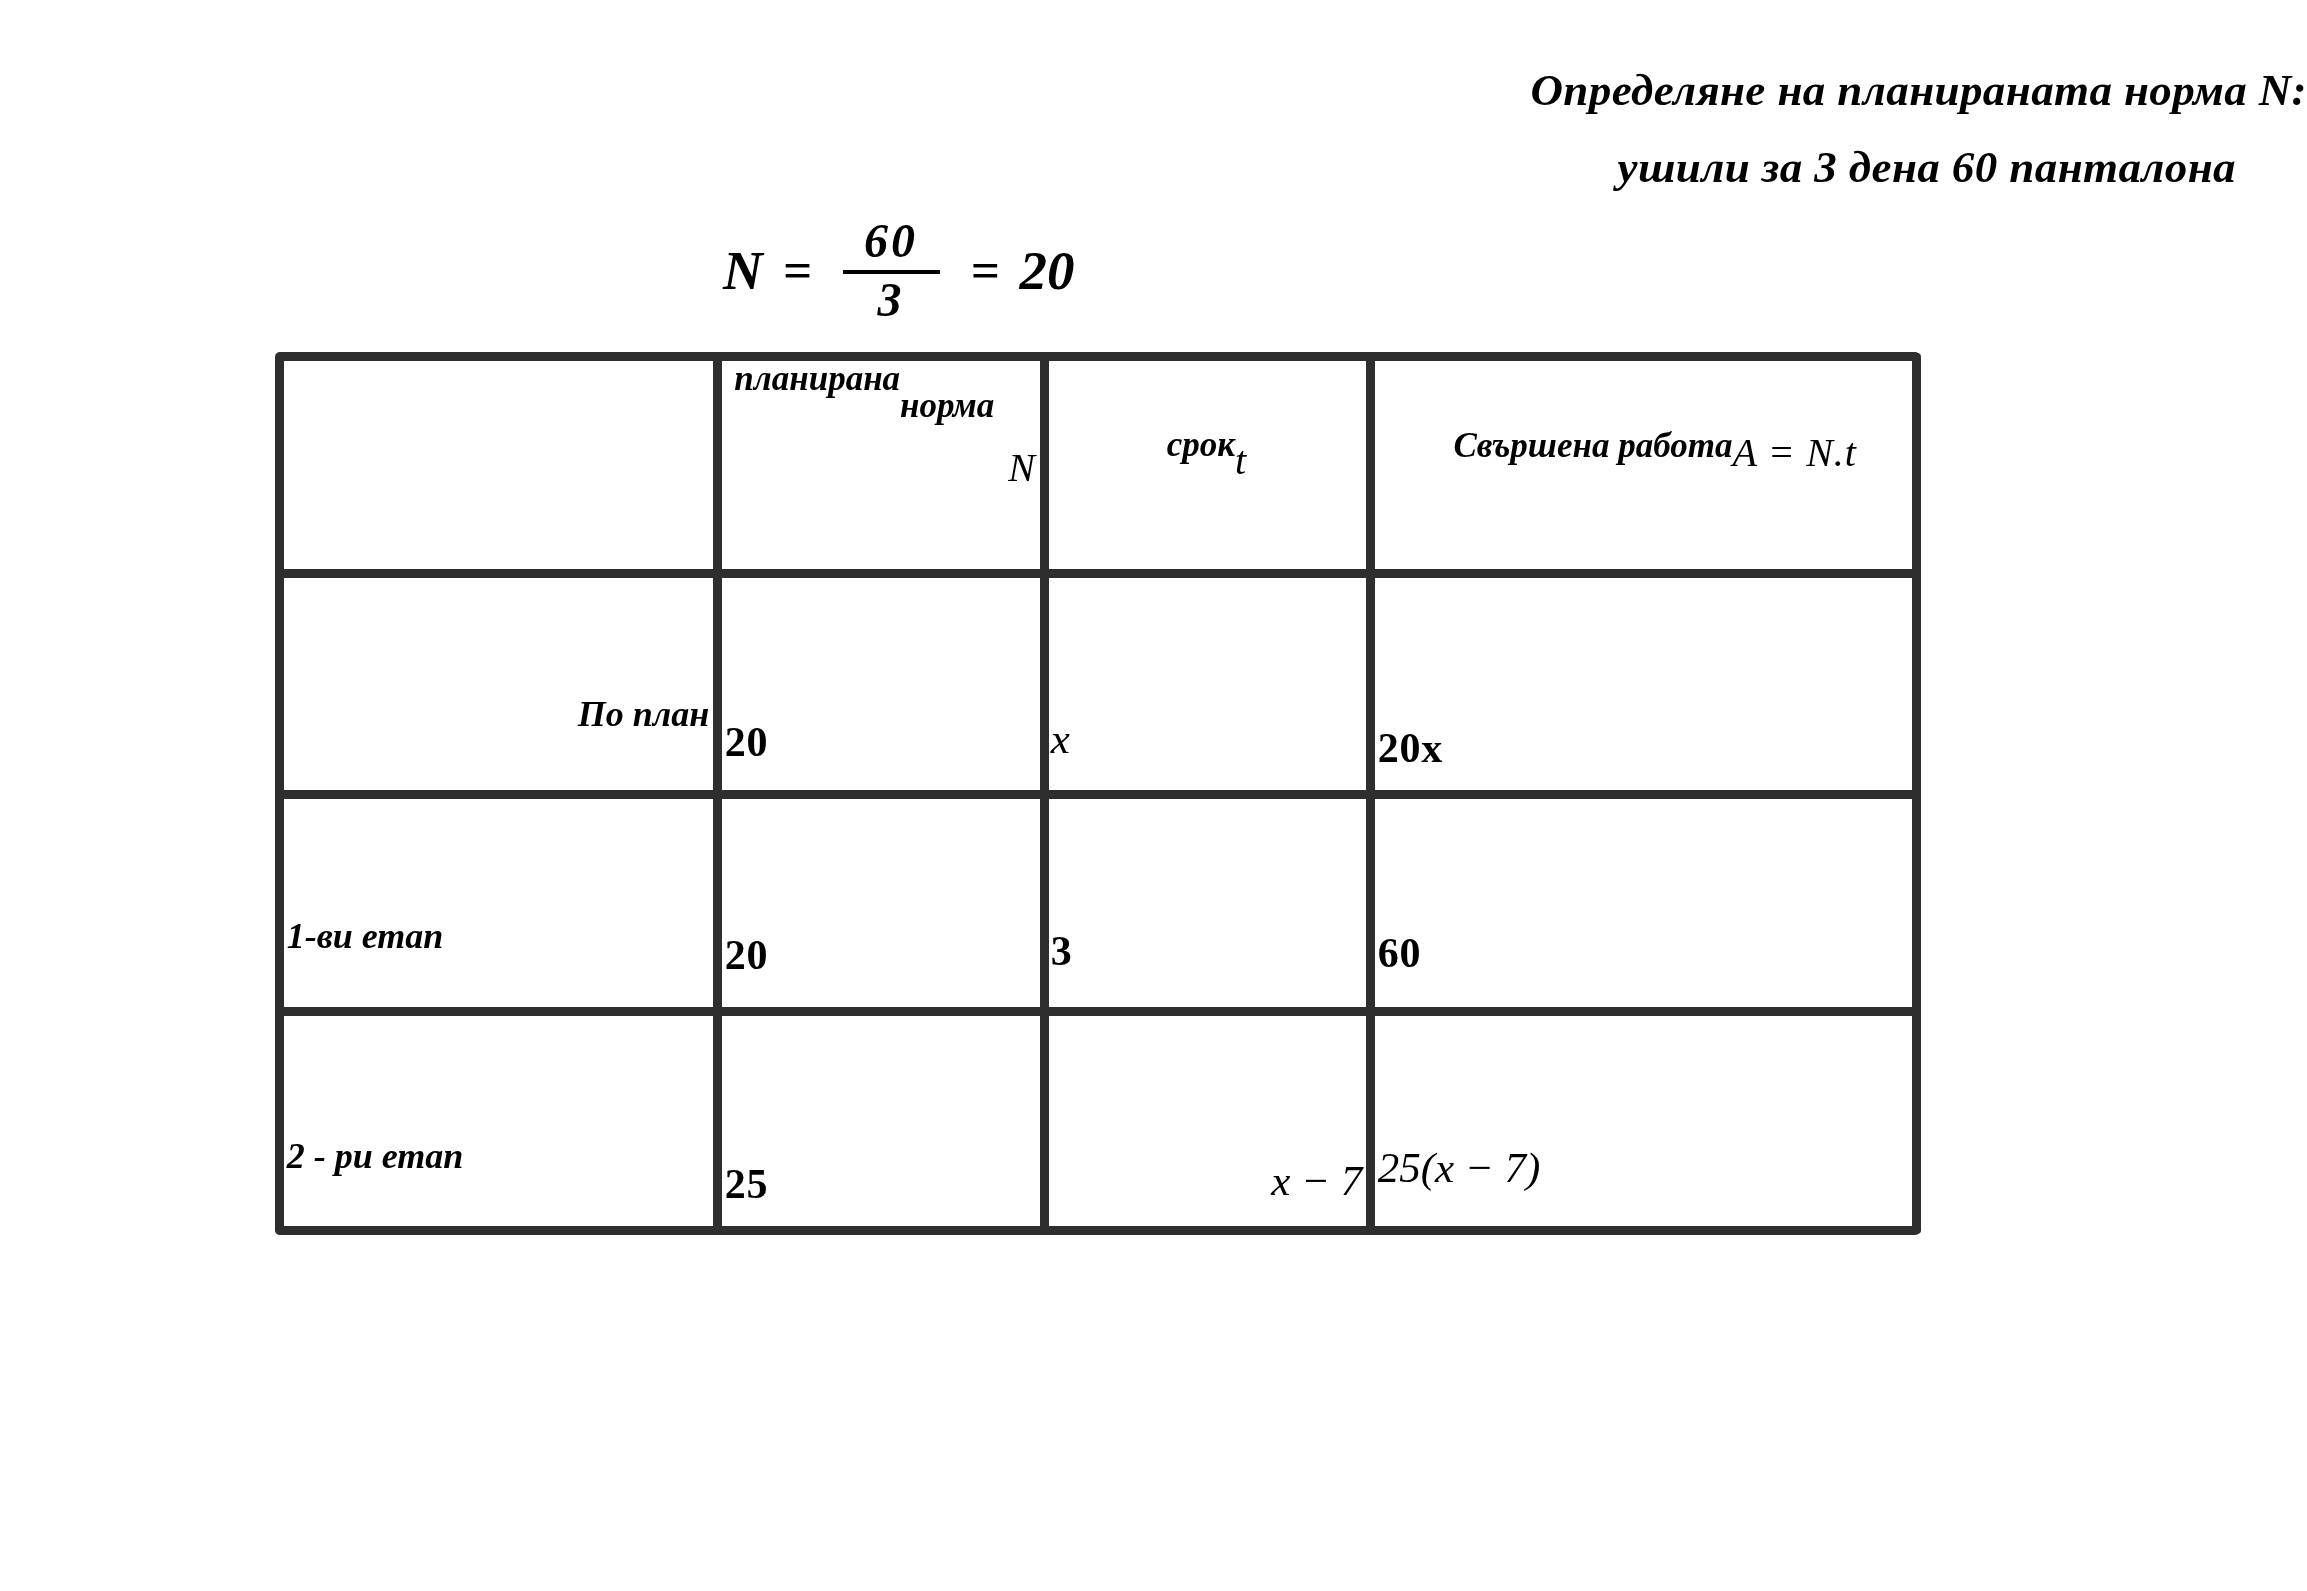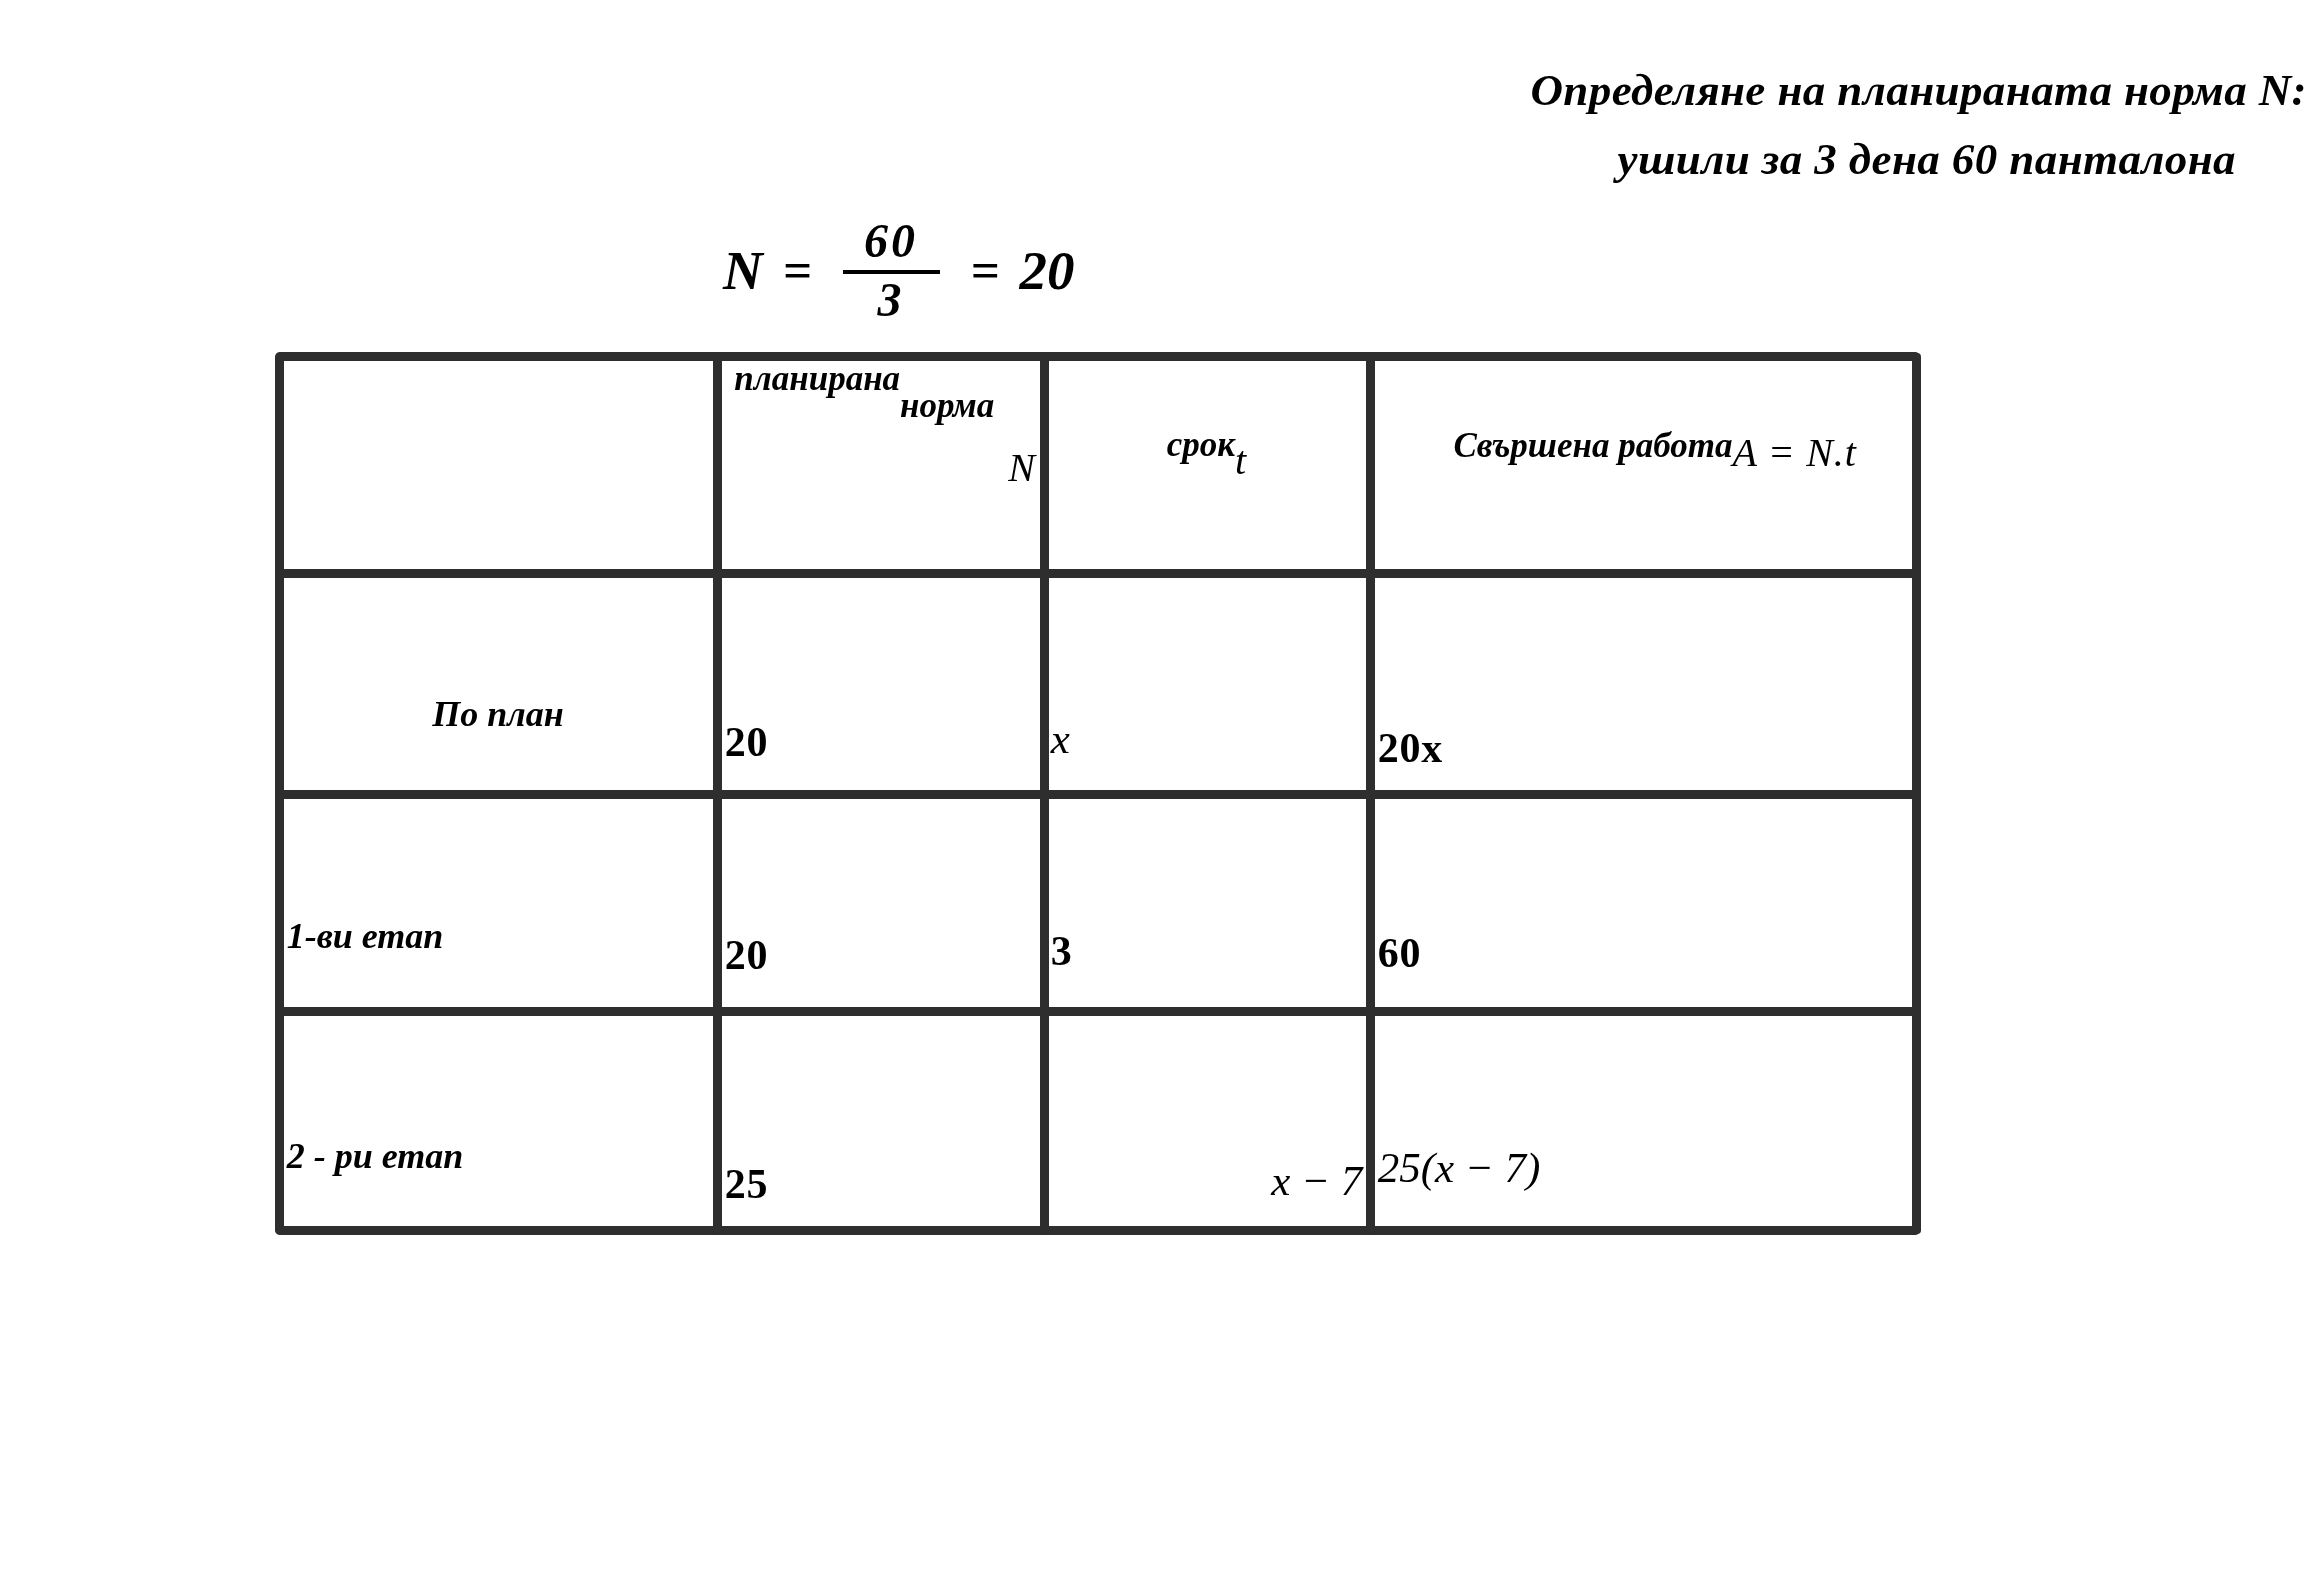--- a/index.html
+++ b/index.html
@@ -29,21 +29,21 @@
     font-weight: bold;
     font-size: 45px;
     line-height: 1.0;
     letter-spacing: 0.4px;
     white-space: pre;
   }
   .heading-line.l1 {
     padding-left: 0px;
   }
   .heading-line.l2 {
-    margin-top: 24px;
+    margin-top: 32px;
     padding-right: 71px;
     padding-left: 31px;
   }
 
   
   .formula-wrap {
     position: absolute;
     left: 723px;
     top: 217px;
     display: flex;
@@ -149,21 +149,21 @@
   .hdr-c3 .hdr-sym { font-weight: normal; margin-bottom: 23px; letter-spacing: 0.8px; }
 
   
   .row-label {
     font-style: italic;
     font-weight: bold;
     font-size: 36px;
     line-height: 1;
     white-space: nowrap;
   }
-  .cell.rl-plan  { justify-content: center; padding-top: 60px; font-family: Liberation Serif, serif; }
+  .cell.rl-plan  { justify-content: flex-end; padding-top: 60px; font-family: Liberation Serif, serif; }
   .cell.rl-e1    { justify-content: flex-start; padding-top: 66px; }
   .cell.rl-e2    { justify-content: flex-start; padding-top: 68px; }
 
   
   .math {
     font-style: italic;
     font-size: 43px;
     line-height: 1;
     white-space: nowrap;
   }

